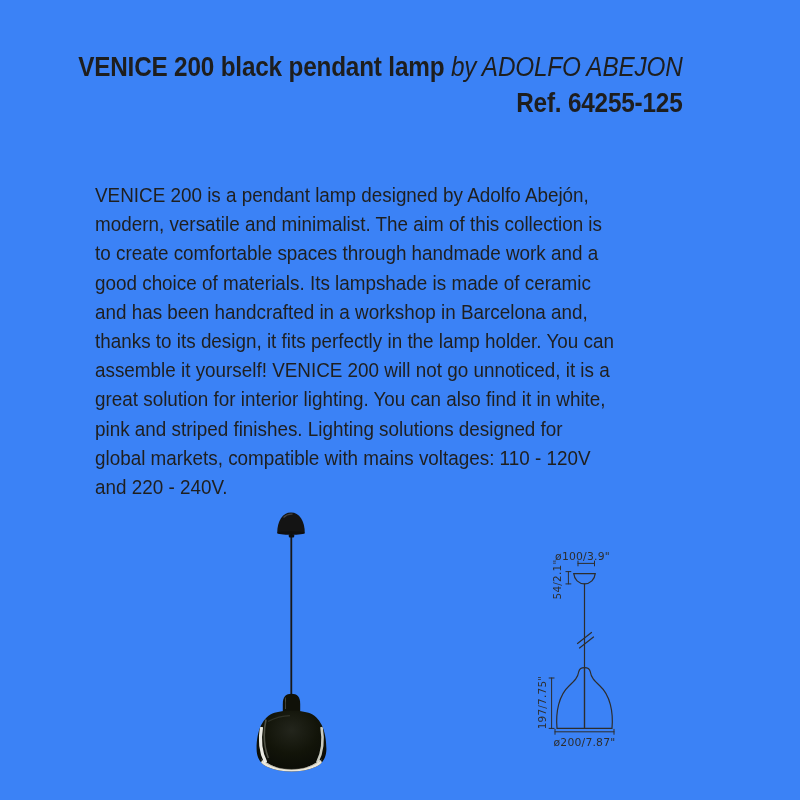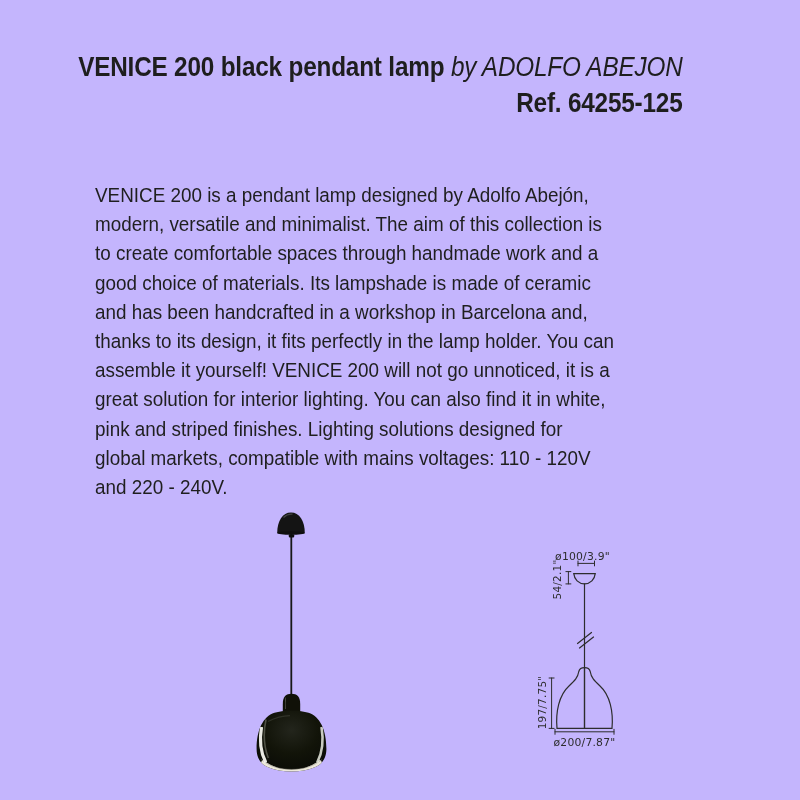--- a/index.html
+++ b/index.html
@@ -1,17 +1,17 @@
 <!DOCTYPE html>
 <html><head>
 <meta charset="utf-8">
 <style>
   html,body{margin:0;padding:0;background:#ffffff;}
   .page{
-    position:relative;width:800px;height:800px;background:#c4b5fd;overflow:hidden;
+    position:relative;width:800px;height:800px;background:#3b82f6;overflow:hidden;
     font-family:"Liberation Sans", sans-serif;color:#1e1e1e;
   }
   
   .title-block{
     position:absolute;top:49px;right:117px;text-align:right;
     line-height:36px;white-space:nowrap;
     transform:scaleX(0.9);transform-origin:100% 0;
   }
   .title-line1{font-size:27px;font-weight:700;letter-spacing:-0.2px;}
   .title-by{font-style:italic;font-weight:400;}

